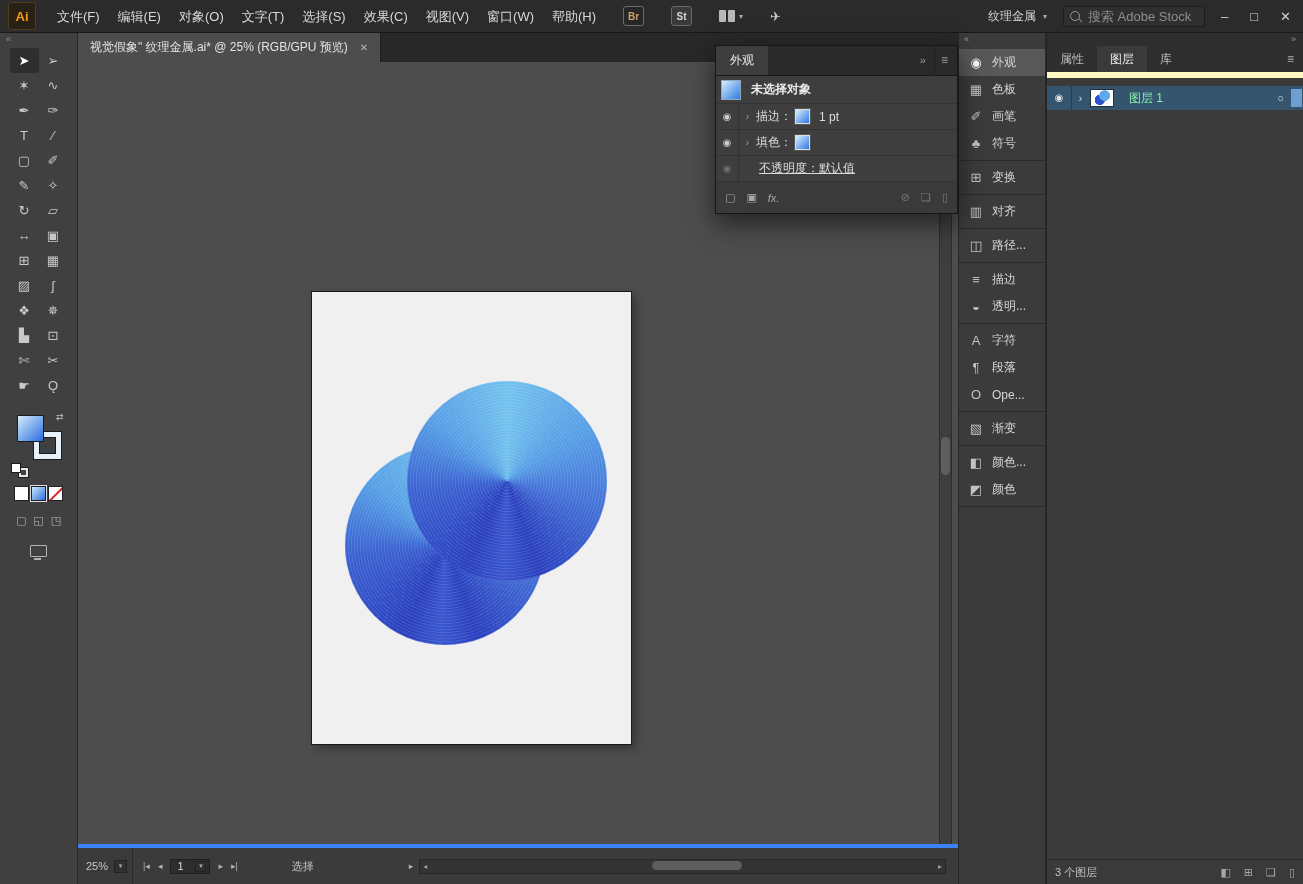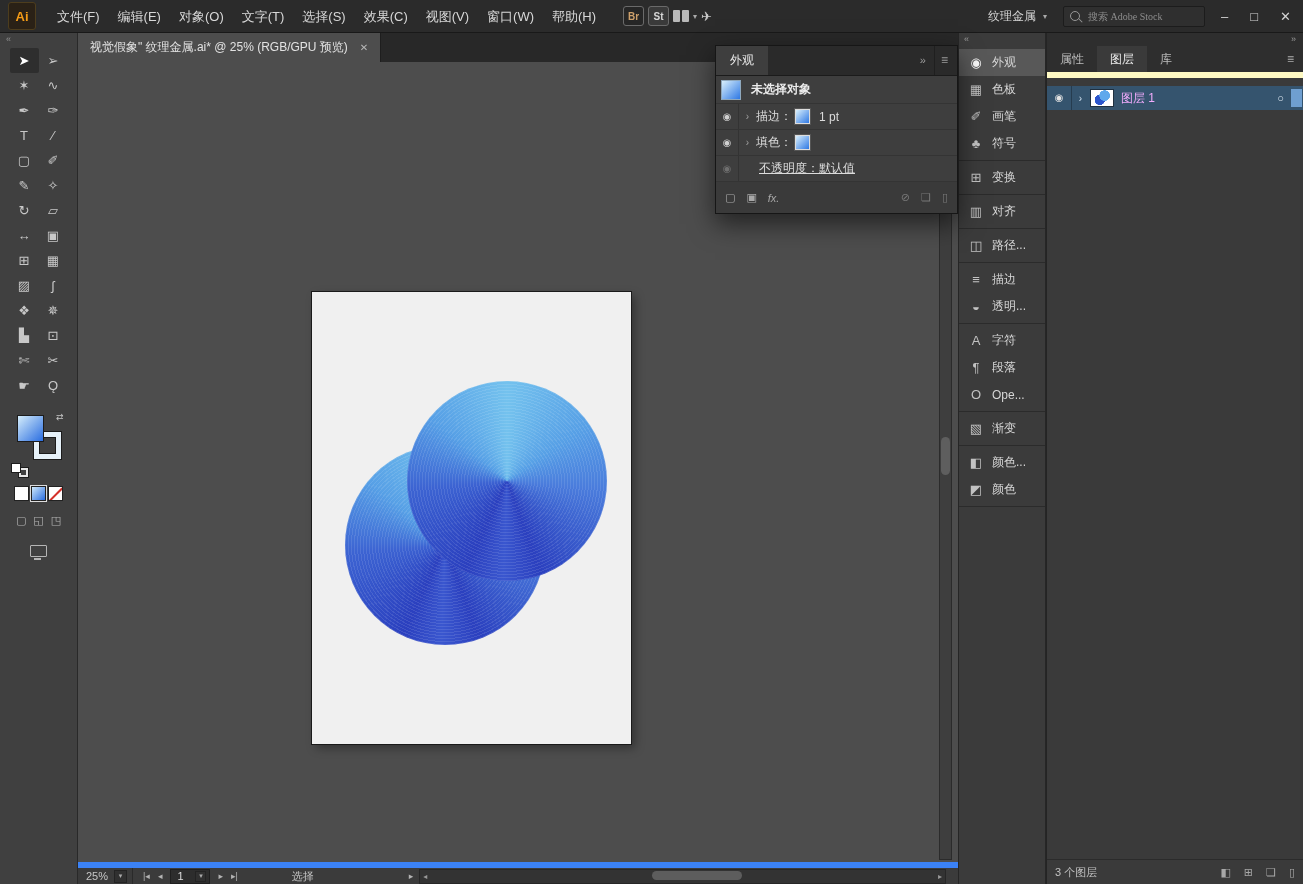--- a/index.html
+++ b/index.html
@@ -7,37 +7,37 @@
        font-family:"Liberation Sans","DejaVu Sans",sans-serif;-webkit-font-smoothing:antialiased}
   .app{position:absolute;inset:0}
 
   
   #menubar{position:absolute;left:0;top:0;width:100%;height:33px;background:#2b2b2b;
            border-bottom:1px solid #191919;display:flex;align-items:center;padding-left:8px;box-sizing:border-box}
   .logo{width:26px;height:26px;background:#2a2116;color:#f49b16;font-weight:bold;font-size:13px;
         display:flex;align-items:center;justify-content:center;border:1px solid #4d3d1d;border-radius:3px;margin-right:12px}
   .menus{display:flex;height:100%;align-items:center}
   .menu{padding:0 9px;font-size:13px;color:#d8d8d8;line-height:33px;cursor:default}
-  .mb-icons{display:flex;align-items:center;gap:4px;margin-left:18px}
+  .mb-icons{display:flex;align-items:center;gap:27px;margin-left:18px}
   .badge{width:19px;height:18px;border:1px solid #6a6a6a;border-radius:3px;background:#262626;
          color:#cda06b;font-size:10px;font-weight:bold;display:flex;align-items:center;justify-content:center}
   .badge.st{color:#d8d8d8;background:#3a3a3a}
   .arrange{display:flex;align-items:center;gap:4px;color:#bdbdbd}
   .layout-glyph{display:inline-flex;gap:2px;width:16px;height:12px}
   .layout-glyph b{flex:1;background:#b9b9b9;border-radius:1px}
   .share{font-size:13px;color:#c9c9c9}
   .caret{font-style:normal;font-size:8px;color:#a8a8a8}
   .mb-right{margin-left:auto;display:flex;align-items:center;gap:16px;padding-right:12px}
   .workspace{display:flex;align-items:center;gap:7px;font-size:12px;color:#d6d6d6}
   .search{width:142px;height:21px;background:#2f2f2f;border:1px solid #1c1c1c;border-radius:2px;
           display:flex;align-items:center;padding:0 6px;gap:6px;box-sizing:border-box}
   .lens{width:8px;height:8px;border:1px solid #979797;border-radius:50%;position:relative;flex:none}
   .lens::after{content:"";position:absolute;width:5px;height:1px;background:#979797;right:-4px;bottom:-1px;transform:rotate(45deg)}
-  .search input{flex:1;background:transparent;border:none;outline:none;font-size:10px;color:#ddd;
-                font-family:Liberation Serif, serif;min-width:0}
+  .search input{flex:1;background:transparent;border:none;outline:none;font-size:13px;color:#ddd;
+                font-family:Liberation Sans, sans-serif;min-width:0}
   .search input::placeholder{color:#8d8d8d}
   .winctl{display:flex;align-items:center;gap:22px;font-size:13px;color:#d4d4d4}
 
   
   #toolbar{position:absolute;left:0;top:33px;width:78px;bottom:0;background:#404040;border-right:1px solid #292929;box-sizing:border-box}
   .tb-collapse{height:13px;font-size:9px;color:#909090;padding-left:6px;line-height:13px}
   .tools{width:58px;margin:2px auto 0;display:grid;grid-template-columns:29px 29px}
   .tool{height:25px;display:flex;align-items:center;justify-content:center;font-size:13px;color:#c8c8c8}
   .tool.active{background:#2e2e2e;border-radius:2px;color:#fff}
   .fillstroke{position:relative;width:46px;height:46px;margin:16px auto 0}
@@ -73,21 +73,21 @@
   .disc{position:absolute;width:200px;height:200px;border-radius:50%;
     background-image:
       repeating-radial-gradient(circle at 50% 50%, rgba(255,255,255,.10) 0 1px, rgba(0,0,0,0) 1px 3px),
       conic-gradient(from 0deg at 50% 50%,
         #74c2ee 0deg,#57a0e6 55deg,#4a7cdc 95deg,#2b40bf 160deg,#3a57cf 182deg,#2b40bf 205deg,
         #3c63d2 265deg,#57a0e6 310deg,#74c2ee 360deg)}
   .disc1{left:33px;top:153px;z-index:1}
   .disc2{left:95px;top:89px;z-index:2}
   .vscroll{position:absolute;right:6px;top:2px;bottom:2px;width:13px;background:#3e3e3e;border:1px solid #2b2b2b;box-sizing:border-box}
   .vthumb{position:absolute;left:1px;right:1px;top:372px;height:38px;background:#5e5e5e;border-radius:7px}
-  #statusbar{position:absolute;left:0;right:0;bottom:0;height:22px;background:#3b3b3b;border-top:6px solid #3b82f6;
+  #statusbar{position:absolute;left:0;right:0;bottom:0;height:40px;background:#3b3b3b;border-top:4px solid #3b82f6;
              display:flex;align-items:center;font-size:11px;color:#c6c6c6;box-sizing:border-box}
   .zoombox{display:flex;align-items:center;height:100%;background:#3a3a3a;border-right:1px solid #2a2a2a;padding:0 5px 0 8px;gap:6px}
   .dd{width:13px;height:13px;background:#303030;border:1px solid #232323;display:flex;align-items:center;justify-content:center;
       font-size:7px;color:#aaa;font-style:normal;box-sizing:border-box}
   .nav{display:flex;align-items:center;gap:8px;margin-left:10px}
   .navbtn{font-size:9px;color:#b3b3b3}
   .abfield{width:40px;height:15px;background:#2d2d2d;border:1px solid #1f1f1f;display:flex;align-items:center;
            justify-content:space-between;padding:0 3px 0 6px;box-sizing:border-box}
   .abfield u{text-decoration:none;font-size:11px;color:#ddd}
   .abfield .dd{width:11px;height:11px}
@@ -116,21 +116,21 @@
   .rtab{padding:0 13px;line-height:26px;font-size:12px;color:#bdbdbd}
   .rtab.active{background:#3a3a3a;color:#ececec}
   .rp-menu{margin-left:auto;padding:0 9px;line-height:26px;color:#b0b0b0;font-size:12px}
   .rp-body{flex:1;position:relative}
   .layer-row{position:absolute;left:0;right:0;top:8px;height:24px;background:#35546e;display:flex;align-items:center}
   .l-eye{width:24px;text-align:center;color:#e4e4e4;font-size:10px;line-height:24px;border-right:1px solid rgba(0,0,0,.28)}
   .l-arr{width:17px;color:#cfe0ef;font-size:10px;text-align:center}
   .l-thumb{width:22px;height:16px;background:#fff;box-shadow:0 0 0 1px #20303f;margin-left:2px;
            background-image:radial-gradient(circle at 62% 35%, #5fa8ec 0 30%, transparent 32%),
                             radial-gradient(circle at 40% 62%, #2b55cc 0 30%, transparent 32%)}
-  .l-name{margin-left:8px;font-size:12px;color:#f0abfc}
+  .l-name{margin-left:16px;font-size:12px;color:#86efac}
   .l-target{margin-left:auto;margin-right:7px;font-size:11px;color:#d8e4ee}
   .l-chip{width:11px;height:18px;background:#6f9fd0;margin-right:1px}
   .rp-footer{position:absolute;left:0;right:0;bottom:0;height:24px;border-top:1px solid #2b2b2b;
              display:flex;align-items:center;padding:0 8px;font-size:11px;color:#c2c2c2;gap:13px}
   .rp-footer .count{margin-right:auto}
   .fic{color:#a8a8a8;font-size:11px}
 
   
   #appearance{position:absolute;left:715px;top:45px;width:241px;background:#3e3e3e;border:1px solid #161616;
               box-shadow:0 10px 24px rgba(0,0,0,.55);z-index:60}

